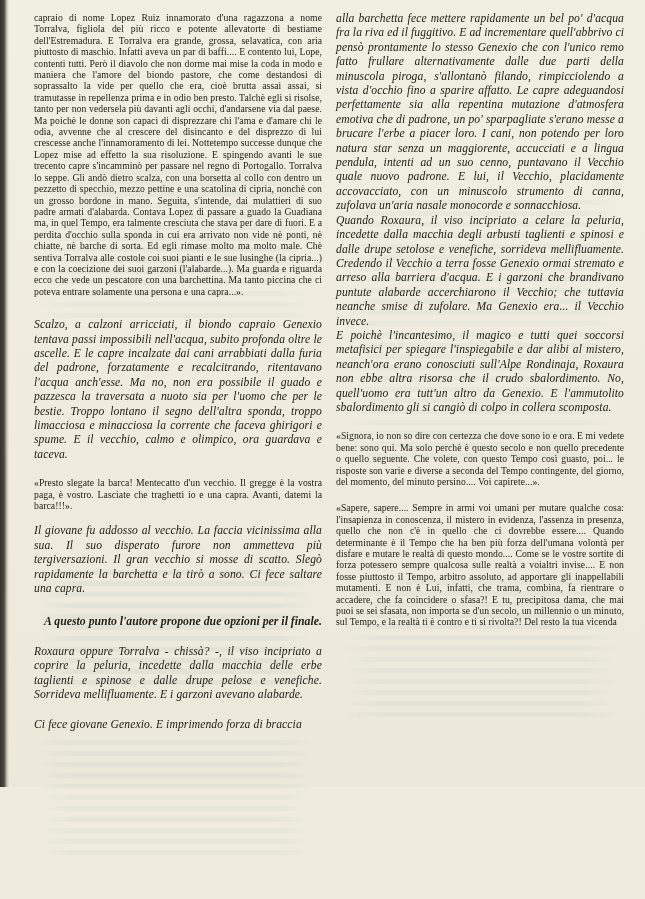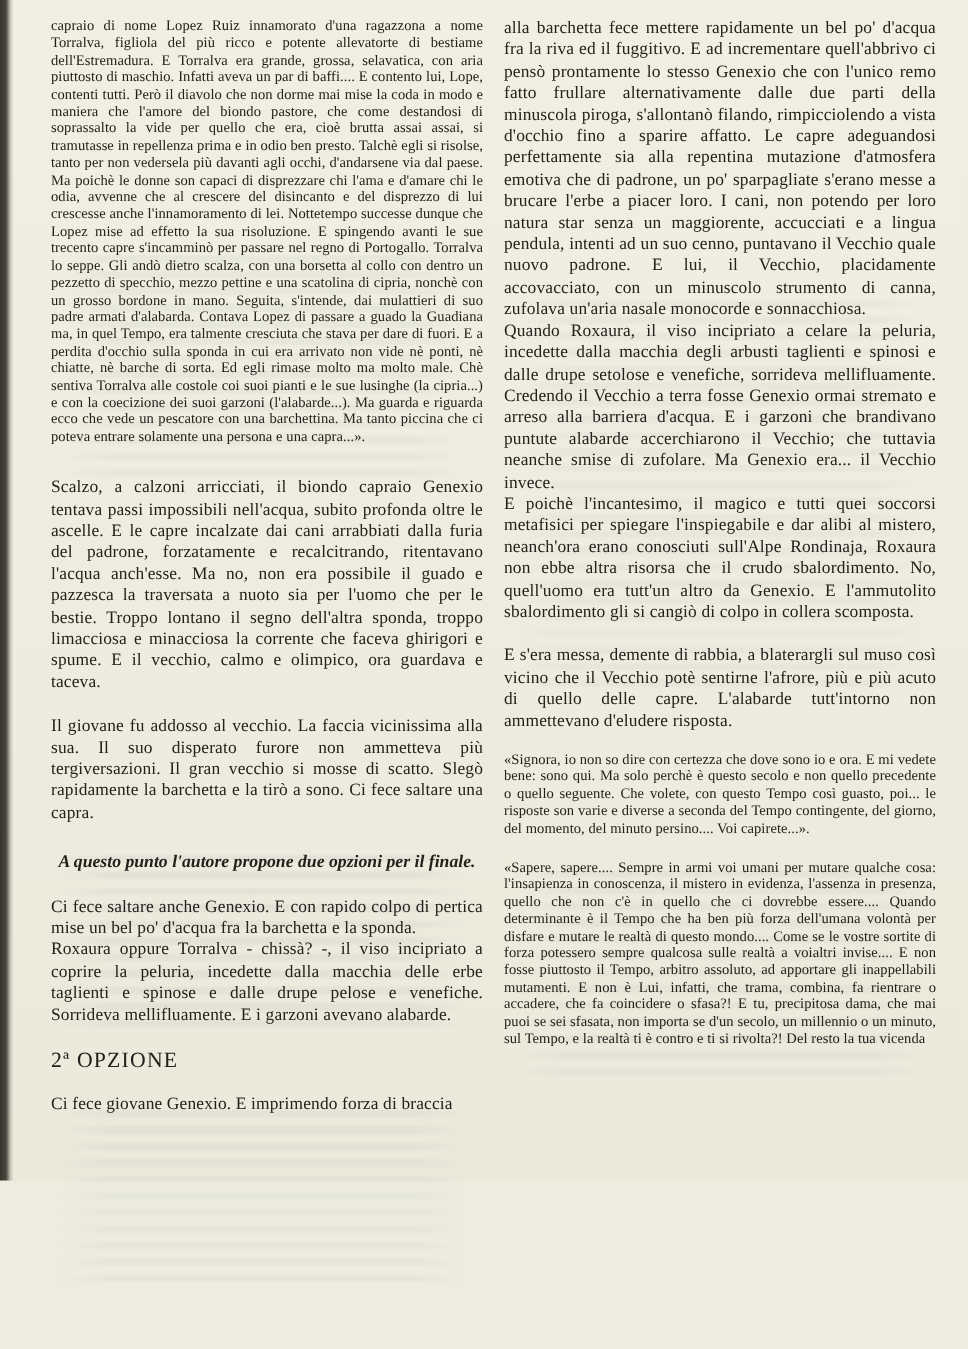--- a/index.html
+++ b/index.html
@@ -41,36 +41,37 @@
     flex: 0 0 288px;
   }
   p {
     margin: 0;
     text-align: justify;
   }
   .body-text {
     font-size: 11.6px;
     line-height: 14.4px;
     letter-spacing: 0.1px;
+    font-style: italic;
   }
   .small-text {
     font-size: 9.7px;
     line-height: 11.4px;
     letter-spacing: 0.05px;
   }
   .mb-lg { margin-bottom: 21px; }
   .mb-md { margin-bottom: 15px; }
   .mb-sm { margin-bottom: 13px; }
   .author-note {
     font-style: italic;
     font-weight: 600;
     font-size: 11.8px;
     line-height: 14.4px;
     margin: 18px 0 16px 0;
-    text-align: center;
+    text-align: right;
   }
   .option-heading {
     font-size: 14.5px;
     line-height: 16px;
     letter-spacing: 0.8px;
     font-weight: 500;
     margin: 0 0 14px 0;
   }
   
   .ghost {
@@ -104,41 +105,39 @@
   <div class="ghost g4"></div>
   <div class="ghost g5"></div>
 
   <div class="columns">
 
     <div class="col">
       <p class="small-text mb-lg">capraio di nome Lopez Ruiz innamorato d'una ragazzona a nome Torralva, figliola del più ricco e potente allevatorte di bestiame dell'Estremadura. E Torralva era grande, grossa, selavatica, con aria piuttosto di maschio. Infatti aveva un par di baffi.... E contento lui, Lope, contenti tutti. Però il diavolo che non dorme mai mise la coda in modo e maniera che l'amore del biondo pastore, che come destandosi di soprassalto la vide per quello che era, cioè brutta assai assai, si tramutasse in repellenza prima e in odio ben presto. Talchè egli si risolse, tanto per non vedersela più davanti agli occhi, d'andarsene via dal paese. Ma poichè le donne son capaci di disprezzare chi l'ama e d'amare chi le odia, avvenne che al crescere del disincanto e del disprezzo di lui crescesse anche l'innamoramento di lei. Nottetempo successe dunque che Lopez mise ad effetto la sua risoluzione. E spingendo avanti le sue trecento capre s'incamminò per passare nel regno di Portogallo. Torralva lo seppe. Gli andò dietro scalza, con una borsetta al collo con dentro un pezzetto di specchio, mezzo pettine e una scatolina di cipria, nonchè con un grosso bordone in mano. Seguita, s'intende, dai mulattieri di suo padre armati d'alabarda. Contava Lopez di passare a guado la Guadiana ma, in quel Tempo, era talmente cresciuta che stava per dare di fuori. E a perdita d'occhio sulla sponda in cui era arrivato non vide nè ponti, nè chiatte, nè barche di sorta. Ed egli rimase molto ma molto male. Chè sentiva Torralva alle costole coi suoi pianti e le sue lusinghe (la cipria...) e con la coecizione dei suoi garzoni (l'alabarde...). Ma guarda e riguarda ecco che vede un pescatore con una barchettina. Ma tanto piccina che ci poteva entrare solamente una persona e una capra...».</p>
 
       <p class="body-text mb-md">Scalzo, a calzoni arricciati, il biondo capraio Genexio tentava passi impossibili nell'acqua, subito profonda oltre le ascelle. E le capre incalzate dai cani arrabbiati dalla furia del padrone, forzatamente e recalcitrando, ritentavano l'acqua anch'esse. Ma no, non era possibile il guado e pazzesca la traversata a nuoto sia per l'uomo che per le bestie. Troppo lontano il segno dell'altra sponda, troppo limacciosa e minacciosa la corrente che faceva ghirigori e spume. E il vecchio, calmo e olimpico, ora guardava e taceva.</p>
 
+      <p class="small-text mb-sm">«Presto slegate la barca! Mentecatto d'un vecchio. Il gregge è la vostra paga, è vostro. Lasciate che traghetti io e una capra. Avanti, datemi la barca!!!».</p>
 
       <p class="body-text">Il giovane fu addosso al vecchio. La faccia vicinissima alla sua. Il suo disperato furore non ammetteva più tergiversazioni. Il gran vecchio si mosse di scatto. Slegò rapidamente la barchetta e la tirò a sono. Ci fece saltare una capra.</p>
 
       <p class="author-note">A questo punto l'autore propone due opzioni per il finale.</p>
 
 
-      <p class="body-text">Ci fece saltare anche Genexio. E con rapido colpo di pertica mise un bel po' d'acqua fra la barchetta e la sponda.</p>
       <p class="body-text mb-md">Roxaura oppure Torralva - chissà? -, il viso incipriato a coprire la peluria, incedette dalla macchia delle erbe taglienti e spinose e dalle drupe pelose e venefiche. Sorrideva mellifluamente. E i garzoni avevano alabarde.</p>
 
-      <h2 class="option-heading">2ª OPZIONE</h2>
 
       <p class="body-text">Ci fece giovane Genexio. E imprimendo forza di braccia</p>
     </div>
 
     <div class="col">
       <p class="body-text">alla barchetta fece mettere rapidamente un bel po' d'acqua fra la riva ed il fuggitivo. E ad incrementare quell'abbrivo ci pensò prontamente lo stesso Genexio che con l'unico remo fatto frullare alternativamente dalle due parti della minuscola piroga, s'allontanò filando, rimpicciolendo a vista d'occhio fino a sparire affatto. Le capre adeguandosi perfettamente sia alla repentina mutazione d'atmosfera emotiva che di padrone, un po' sparpagliate s'erano messe a brucare l'erbe a piacer loro. I cani, non potendo per loro natura star senza un maggiorente, accucciati e a lingua pendula, intenti ad un suo cenno, puntavano il Vecchio quale nuovo padrone. E lui, il Vecchio, placidamente accovacciato, con un minuscolo strumento di canna, zufolava un'aria nasale monocorde e sonnacchiosa.</p>
       <p class="body-text">Quando Roxaura, il viso incipriato a celare la peluria, incedette dalla macchia degli arbusti taglienti e spinosi e dalle drupe setolose e venefiche, sorrideva mellifluamente. Credendo il Vecchio a terra fosse Genexio ormai stremato e arreso alla barriera d'acqua. E i garzoni che brandivano puntute alabarde accerchiarono il Vecchio; che tuttavia neanche smise di zufolare. Ma Genexio era... il Vecchio invece.</p>
       <p class="body-text mb-md">E poichè l'incantesimo, il magico e tutti quei soccorsi metafisici per spiegare l'inspiegabile e dar alibi al mistero, neanch'ora erano conosciuti sull'Alpe Rondinaja, Roxaura non ebbe altra risorsa che il crudo sbalordimento. No, quell'uomo era tutt'un altro da Genexio. E l'ammutolito sbalordimento gli si cangiò di colpo in collera scomposta.</p>
 
 
-      <p class="body-text mb-sm">E s'era messa, demente di rabbia, a blaterargli sul muso così vicino che il Vecchio potè sentirne l'afrore, più e più acuto di quello delle capre. L'alabarde tutt'intorno non ammettevano d'eludere risposta.</p>
 
       <p class="small-text mb-md">«Signora, io non so dire con certezza che dove sono io e ora. E mi vedete bene: sono qui. Ma solo perchè è questo secolo e non quello precedente o quello seguente. Che volete, con questo Tempo così guasto, poi... le risposte son varie e diverse a seconda del Tempo contingente, del giorno, del momento, del minuto persino.... Voi capirete...».</p>
 
 
       <p class="small-text">«Sapere, sapere.... Sempre in armi voi umani per mutare qualche cosa: l'insapienza in conoscenza, il mistero in evidenza, l'assenza in presenza, quello che non c'è in quello che ci dovrebbe essere.... Quando determinante è il Tempo che ha ben più forza dell'umana volontà per disfare e mutare le realtà di questo mondo.... Come se le vostre sortite di forza potessero sempre qualcosa sulle realtà a voialtri invise.... E non fosse piuttosto il Tempo, arbitro assoluto, ad apportare gli inappellabili mutamenti. E non è Lui, infatti, che trama, combina, fa rientrare o accadere, che fa coincidere o sfasa?! E tu, precipitosa dama, che mai puoi se sei sfasata, non importa se d'un secolo, un millennio o un minuto, sul Tempo, e la realtà ti è contro e ti si rivolta?! Del resto la tua vicenda</p>
     </div>
 
   </div>
 </div>
 

